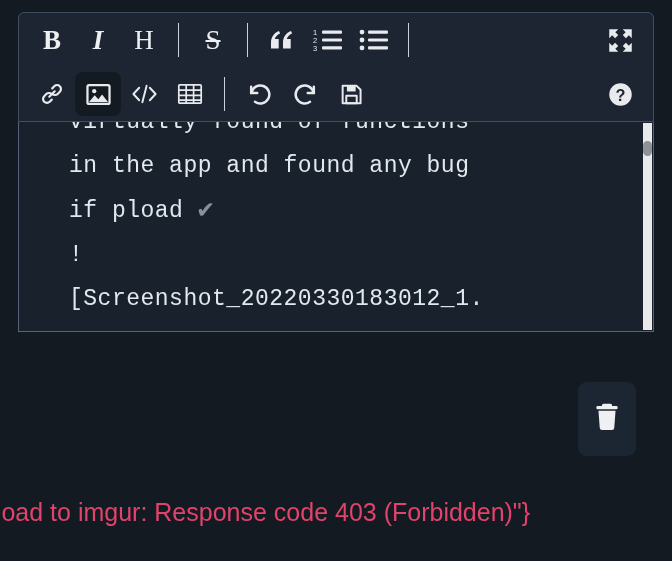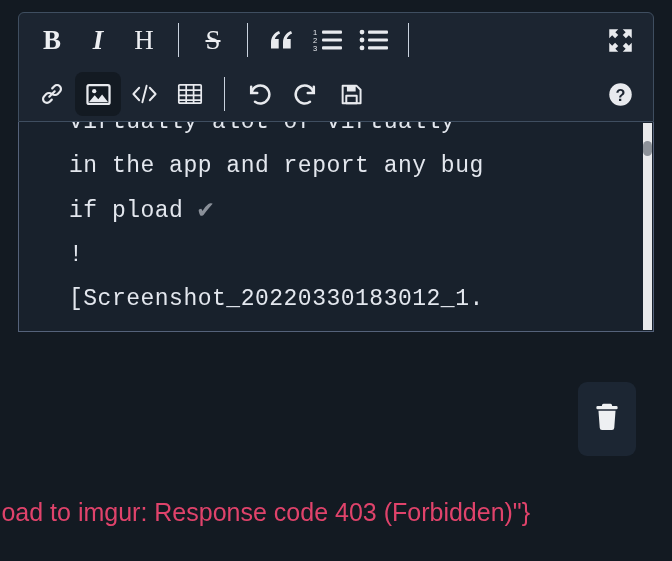--- a/index.html
+++ b/index.html
@@ -305,22 +305,22 @@
           <svg width="27" height="27" viewBox="0 0 24 24">
             <circle cx="12" cy="12" r="10" fill="#e8eaee"></circle>
             <text x="12" y="17.4" text-anchor="middle" font-size="14.5" font-weight="bold" font-family="Liberation Sans, sans-serif" fill="#1c2531">?</text>
           </svg>
         </span>
       </div>
     </div>
   </div>
 
   <div id="text-area">
-    <div id="text-content"><span>virtually alot of virtually</span>
-<span>in the app and report any bug</span>
+    <div id="text-content"><span>virtually found of functions</span>
+<span>in the app and found any bug</span>
 <span>if pload </span><span class="check-mark">✔</span>
 <span>!</span>
 <span>[Screenshot_20220330183012_1.</span></div>
 
     <div id="scrollbar-track">
       <div id="scrollbar-thumb"></div>
     </div>
   </div>
 
 </div>

